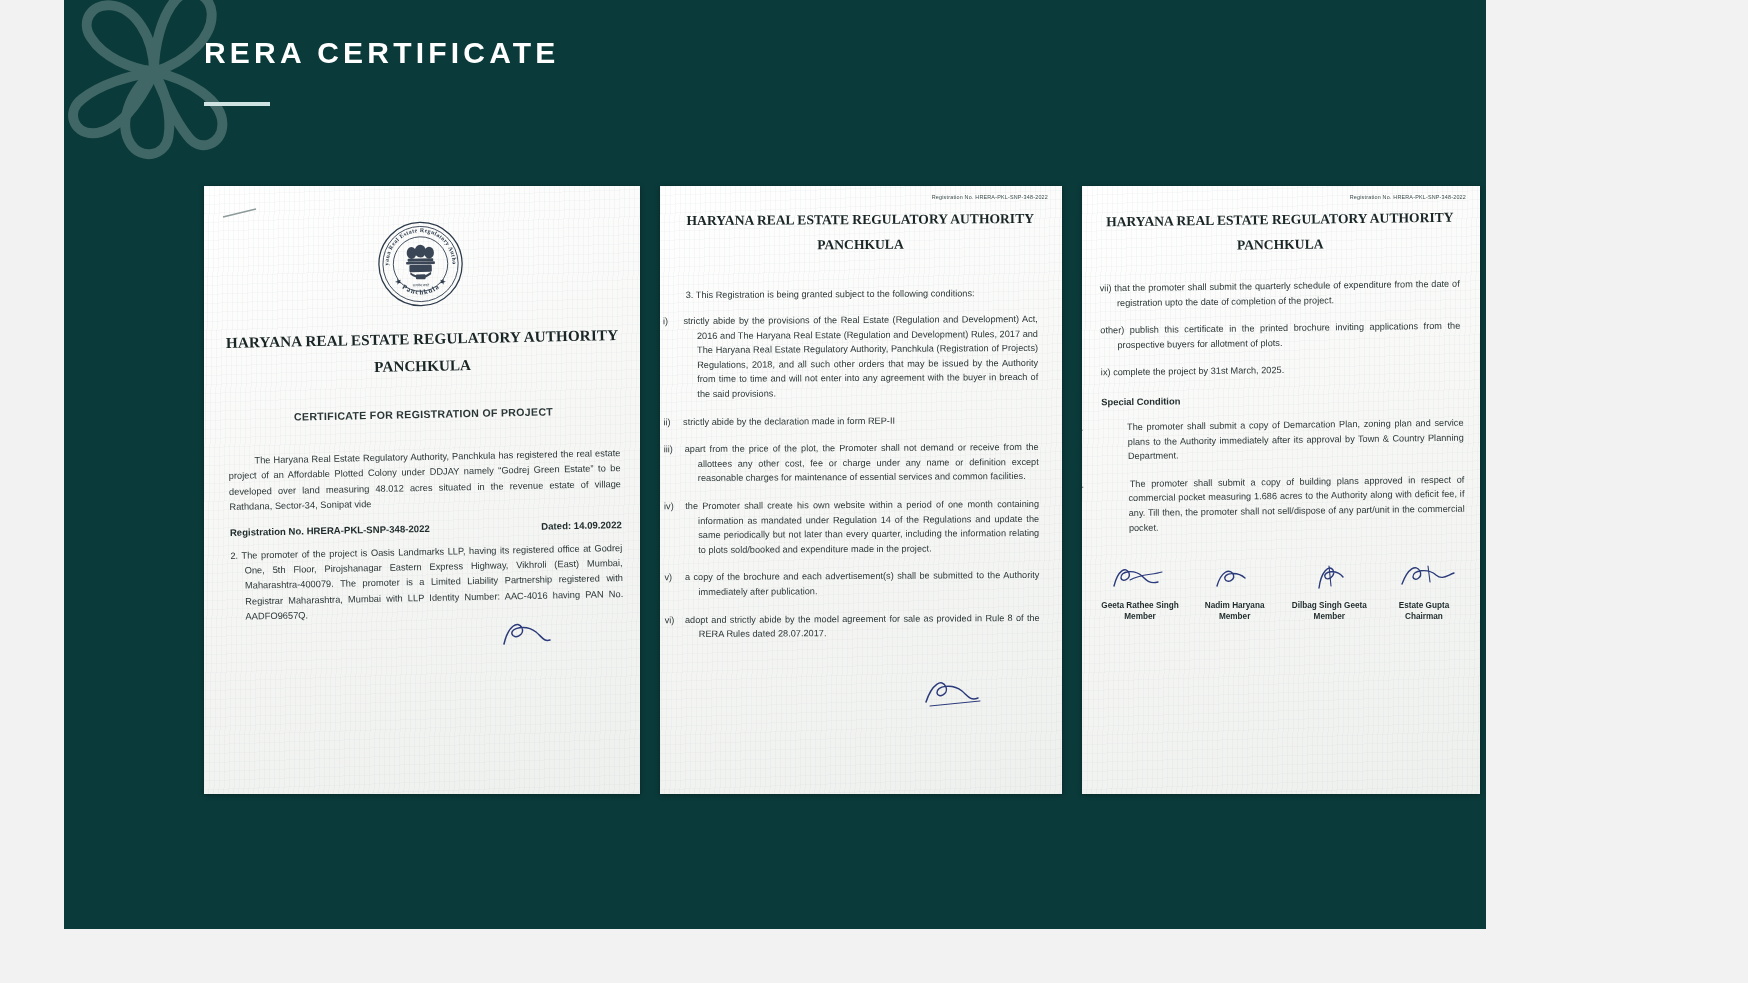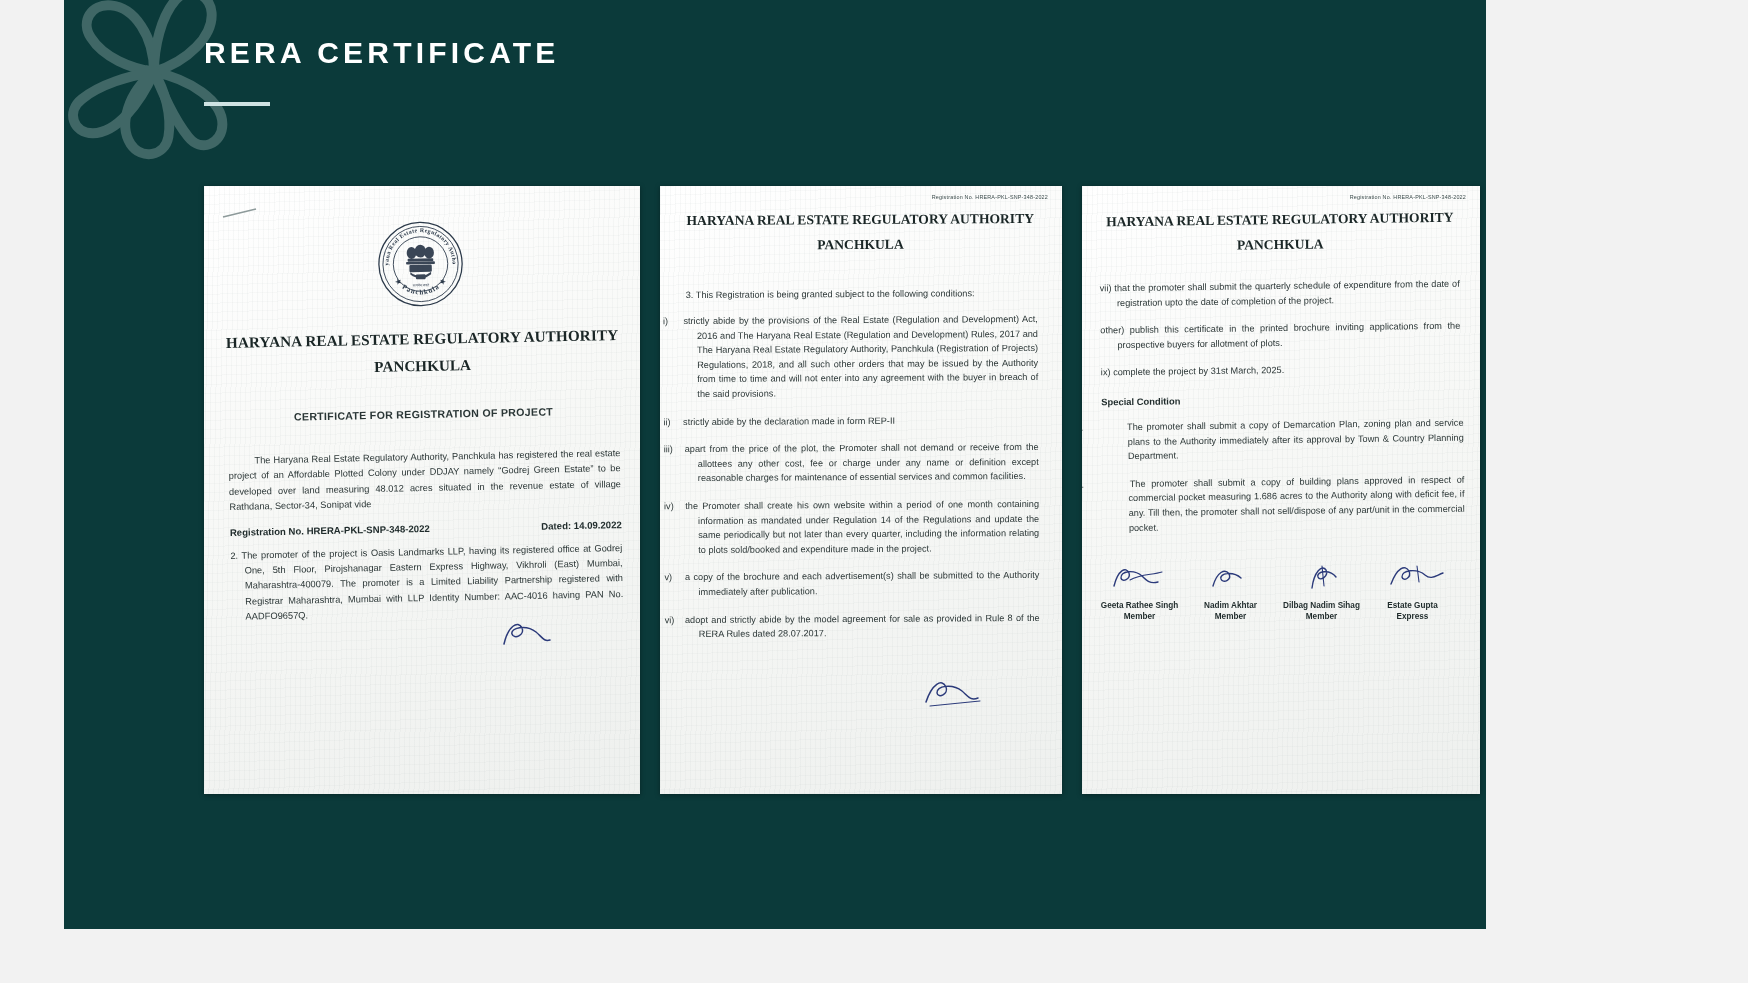--- a/index.html
+++ b/index.html
@@ -212,21 +212,21 @@
     padding-left: 26px;
     text-indent: -26px;
     margin-left: 18px;
     margin-right: 18px;
   }
   .sp-item .sp-marker { display:inline-block; width: 22px; }
 
   
   .sig-row {
     position: absolute;
-    left: 12px; right: 22px; bottom: 172px;
+    left: 12px; right: 10px; bottom: 172px;
     display: flex;
     justify-content: space-between;
     z-index: 4;
   }
   .sig {
     text-align: center;
     width: 92px;
   }
   .sig-glyph { height: 36px; }
   .sig-name {
@@ -425,40 +425,40 @@
               <path d="M30 20 C 40 14, 52 15, 62 12" fill="none" stroke="#2b3a7a" stroke-width="1.1" stroke-linecap="round"></path>
             </svg>
             <div class="sig-name">Geeta Rathee Singh</div>
             <div class="sig-role">Member</div>
           </div>
 
           <div class="sig">
             <svg class="sig-glyph" width="80" height="36" viewBox="0 0 80 36">
               <path d="M22 26 C 26 12, 34 8, 38 14 C 41 20, 32 24, 30 19 C 28 13, 42 11, 50 18" fill="none" stroke="#2b3a7a" stroke-width="1.4" stroke-linecap="round"></path>
             </svg>
-            <div class="sig-name">Nadim Akhtar</div>
+            <div class="sig-name">Nadim Haryana</div>
             <div class="sig-role">Member</div>
           </div>
 
           <div class="sig">
             <svg class="sig-glyph" width="80" height="36" viewBox="0 0 80 36">
               <path d="M30 28 C 32 12, 40 4, 44 10 C 47 16, 38 22, 36 17 C 34 11, 48 9, 54 17" fill="none" stroke="#2b3a7a" stroke-width="1.4" stroke-linecap="round"></path>
               <path d="M40 6 L 42 26" fill="none" stroke="#2b3a7a" stroke-width="1.1" stroke-linecap="round"></path>
             </svg>
-            <div class="sig-name">Dilbag Nadim Sihag</div>
+            <div class="sig-name">Dilbag Singh Geeta</div>
             <div class="sig-role">Member</div>
           </div>
 
           <div class="sig">
             <svg class="sig-glyph" width="80" height="36" viewBox="0 0 80 36">
               <path d="M18 24 C 24 8, 32 4, 36 11 C 39 18, 30 22, 29 17 C 28 10, 44 8, 52 15 C 58 20, 62 16, 70 13" fill="none" stroke="#2b3a7a" stroke-width="1.4" stroke-linecap="round"></path>
               <path d="M44 6 L 46 22" fill="none" stroke="#2b3a7a" stroke-width="1.1" stroke-linecap="round"></path>
             </svg>
             <div class="sig-name">Estate Gupta</div>
-            <div class="sig-role">Express</div>
+            <div class="sig-role">Chairman</div>
           </div>
         </div>
       </div>
 
     </div>
   </div>
 
   <div class="bottom-strip"></div>
 </div>
 

